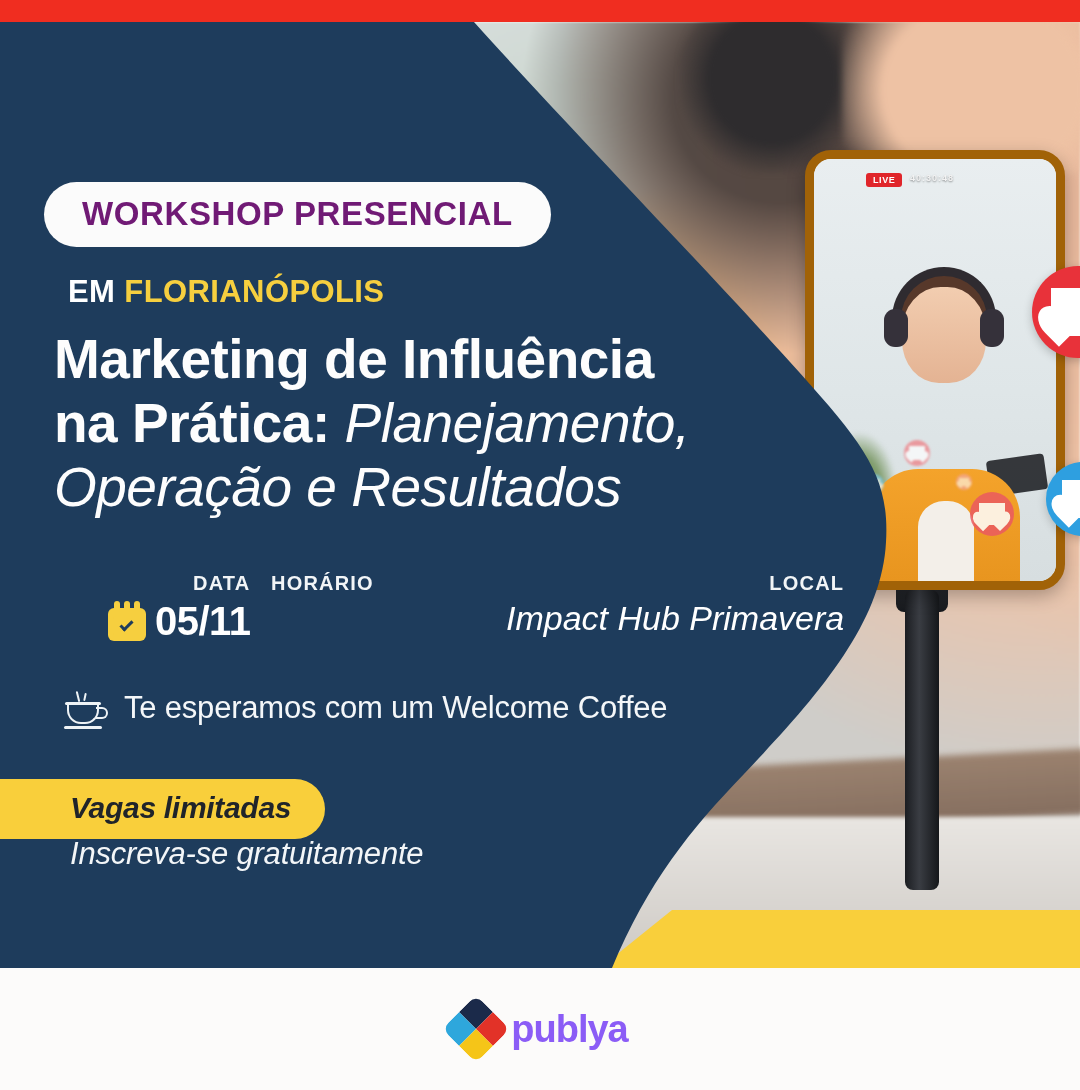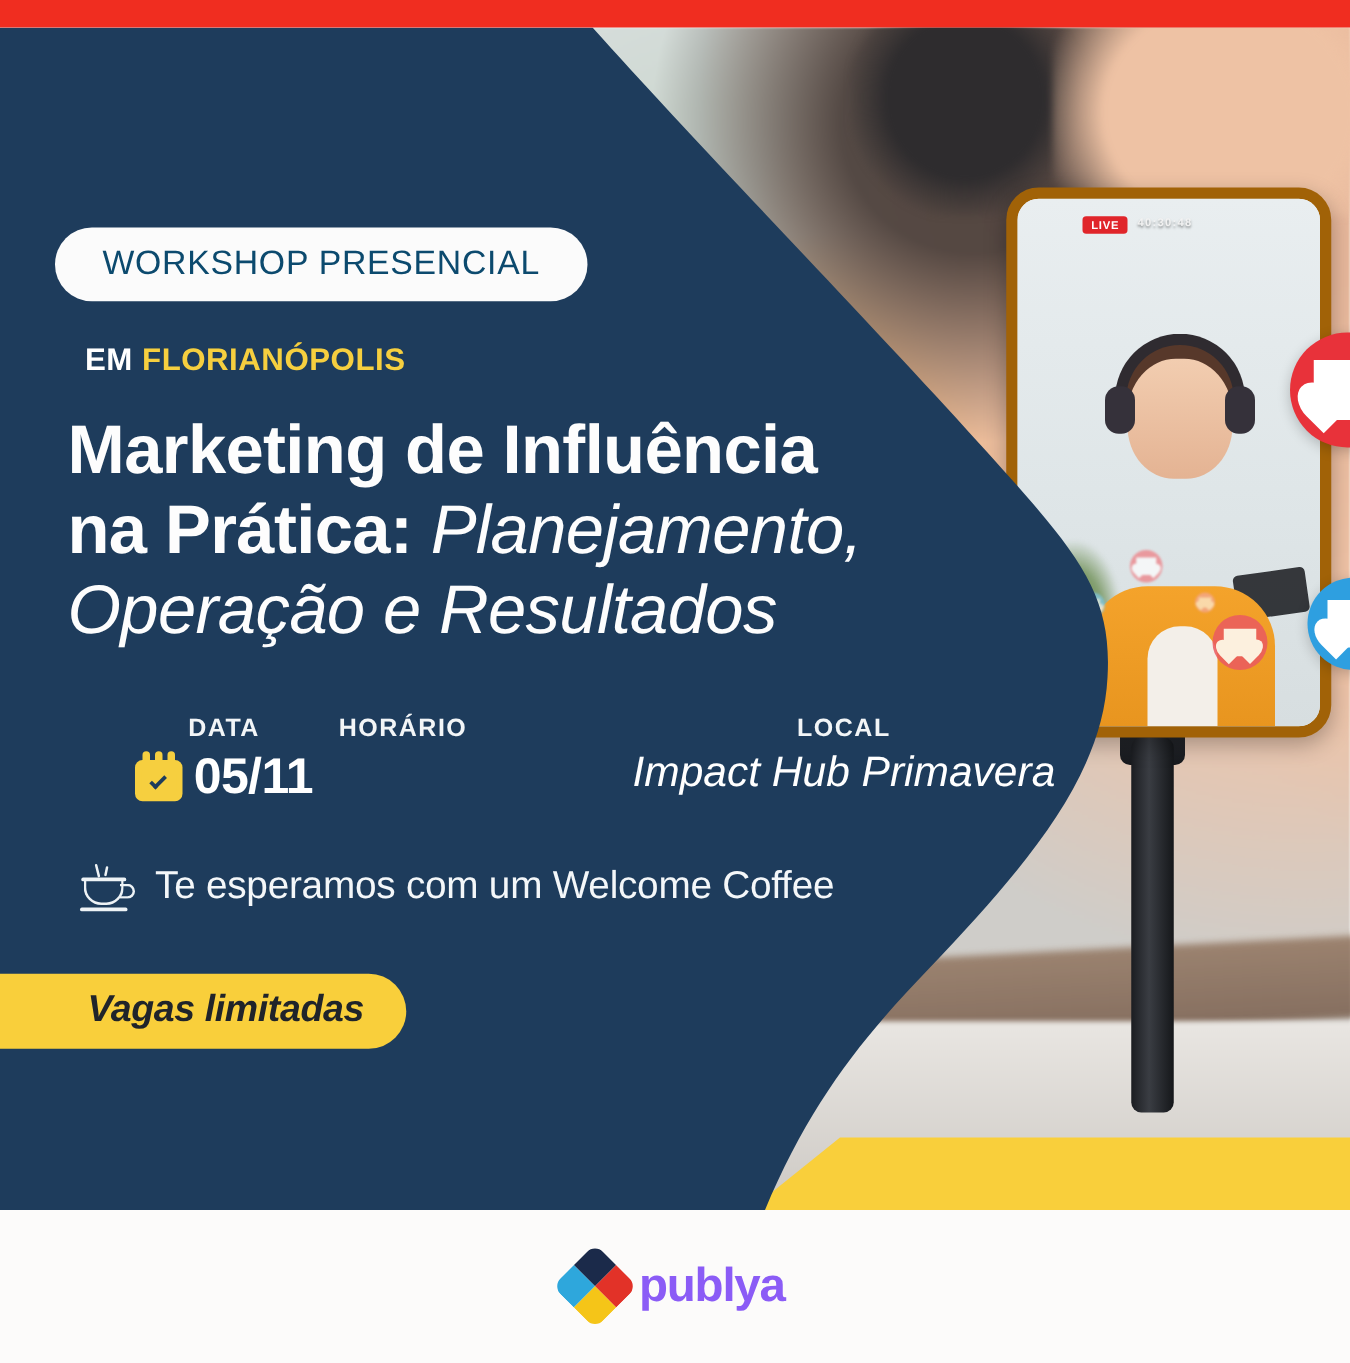--- a/index.html
+++ b/index.html
@@ -134,45 +134,45 @@
   .yellow-band { position:absolute; left:0; top:22px; width:1080px; height:946px; }
 
   
   .red-bar { position:absolute; left:0; top:0; width:1080px; height:22px; background:#f02d20; }
 
   
   .content { position:absolute; left:0; top:0; width:1080px; height:1090px; }
 
   .badge-pill {
     position:absolute; left:44px; top:182px; padding:15px 38px 17px 38px; background:#fbfbfb;
-    border-radius:40px; color:#0c4a6e; font-size:27px; font-weight:normal; letter-spacing:.6px;
+    border-radius:40px; color:#701a75; font-size:33px; font-weight:bold; letter-spacing:.6px;
     line-height:1;
   }
 
   .city-line {
-    position:absolute; left:68px; top:274px; font-size:25px; font-weight:bold; letter-spacing:.4px;
+    position:absolute; left:68px; top:274px; font-size:31px; font-weight:bold; letter-spacing:.4px;
     color:#ffffff;
   }
   .city-line .city { color:#f6cf3f; }
 
   .headline {
     position:absolute; left:54px; top:328px; width:740px; color:#fdfdfd;
     font-size:55px; line-height:1.16; letter-spacing:-.5px;
   }
   .headline .b { font-weight:bold; }
   .headline .i { font-style:italic; font-weight:normal; }
 
   
   .info-row { position:absolute; left:66px; top:572px; width:780px; height:76px; }
   .info-col { position:absolute; top:0; }
   .col-data { left:42px; }
   .col-hora { left:205px; }
   .col-local { left:440px; }
   .info-label {
-    color:#f2f5f7; font-size:20px; font-weight:bold; letter-spacing:1.2px; text-align:center;
+    color:#f2f5f7; font-size:20px; font-weight:bold; letter-spacing:1.2px; text-align:right;
     margin-bottom:6px;
   }
   .info-value-wrap { display:flex; align-items:center; gap:9px; }
   .info-value { color:#ffffff; font-size:40px; font-weight:bold; letter-spacing:-.5px; line-height:1; }
   .info-value.local { font-size:34px; font-weight:normal; font-style:italic; letter-spacing:0; }
 
   
   .ico-cal { position:relative; width:38px; height:40px; flex:0 0 38px; }
   .ico-cal .body { position:absolute; left:0; top:7px; width:38px; height:33px; border-radius:6px; background:#f6cf3f; }
   .ico-cal .tab  { position:absolute; top:0; width:6px; height:12px; border-radius:3px; background:#f6cf3f; }
@@ -364,20 +364,21 @@
           <i class="steam s2"></i>
         <i class="lip"></i>
           <i class="cup"></i>
           <i class="handle"></i>
           <i class="saucer"></i>
       </span>
       <span class="coffee-text">Te esperamos com um Welcome Coffee</span>
     </div>
 
     <div class="vagas-pill">Vagas limitadas</div>
+    <div class="subscribe">Inscreva-se gratuitamente</div>
 
   </div>
 
   <div class="footer">
 
     <div class="logo">
       <span class="publya-mark">
         <i class="q1"></i>
           <i class="q2"></i>
           <i class="q3"></i>

